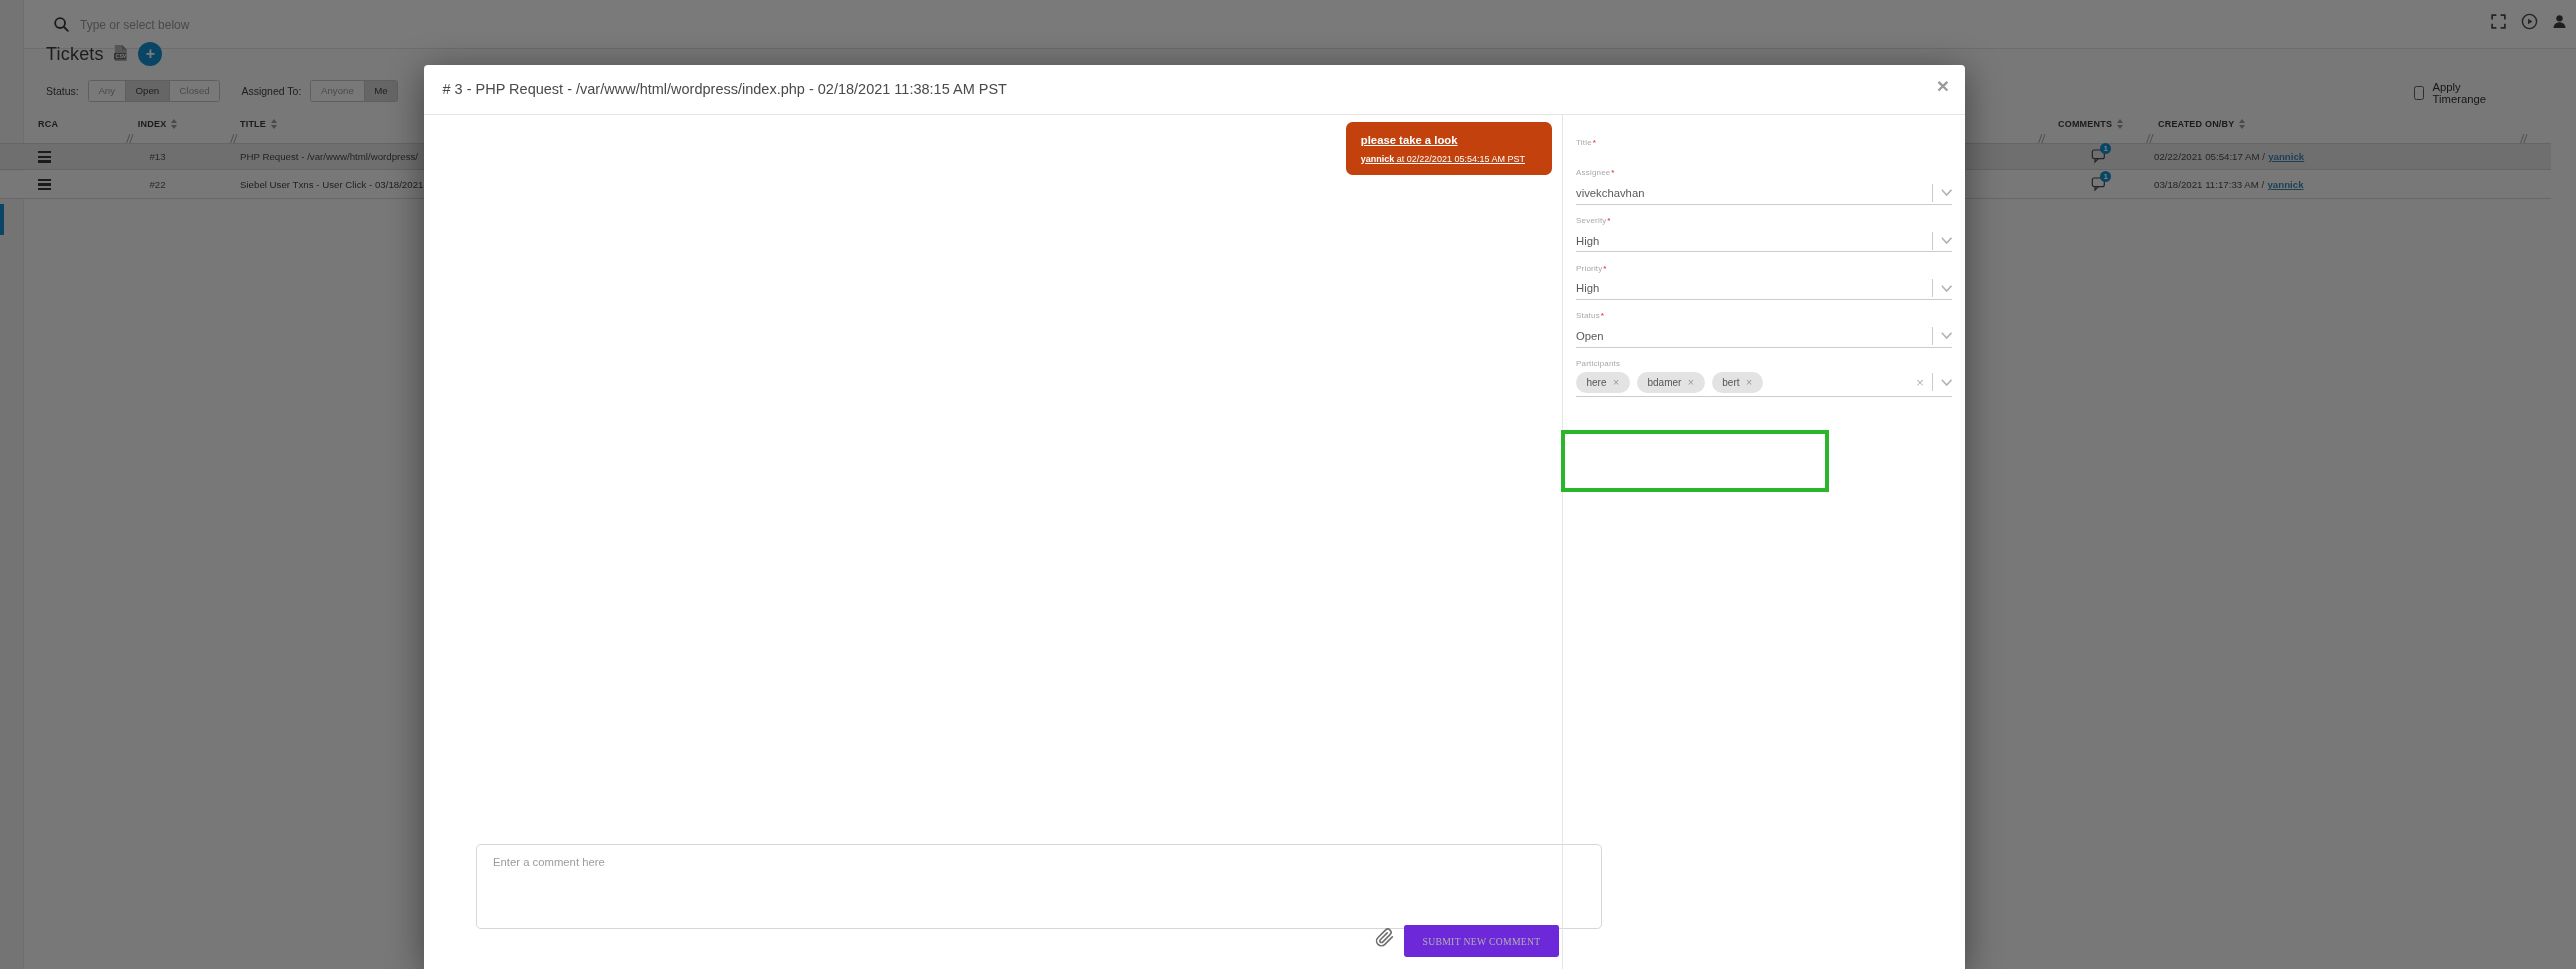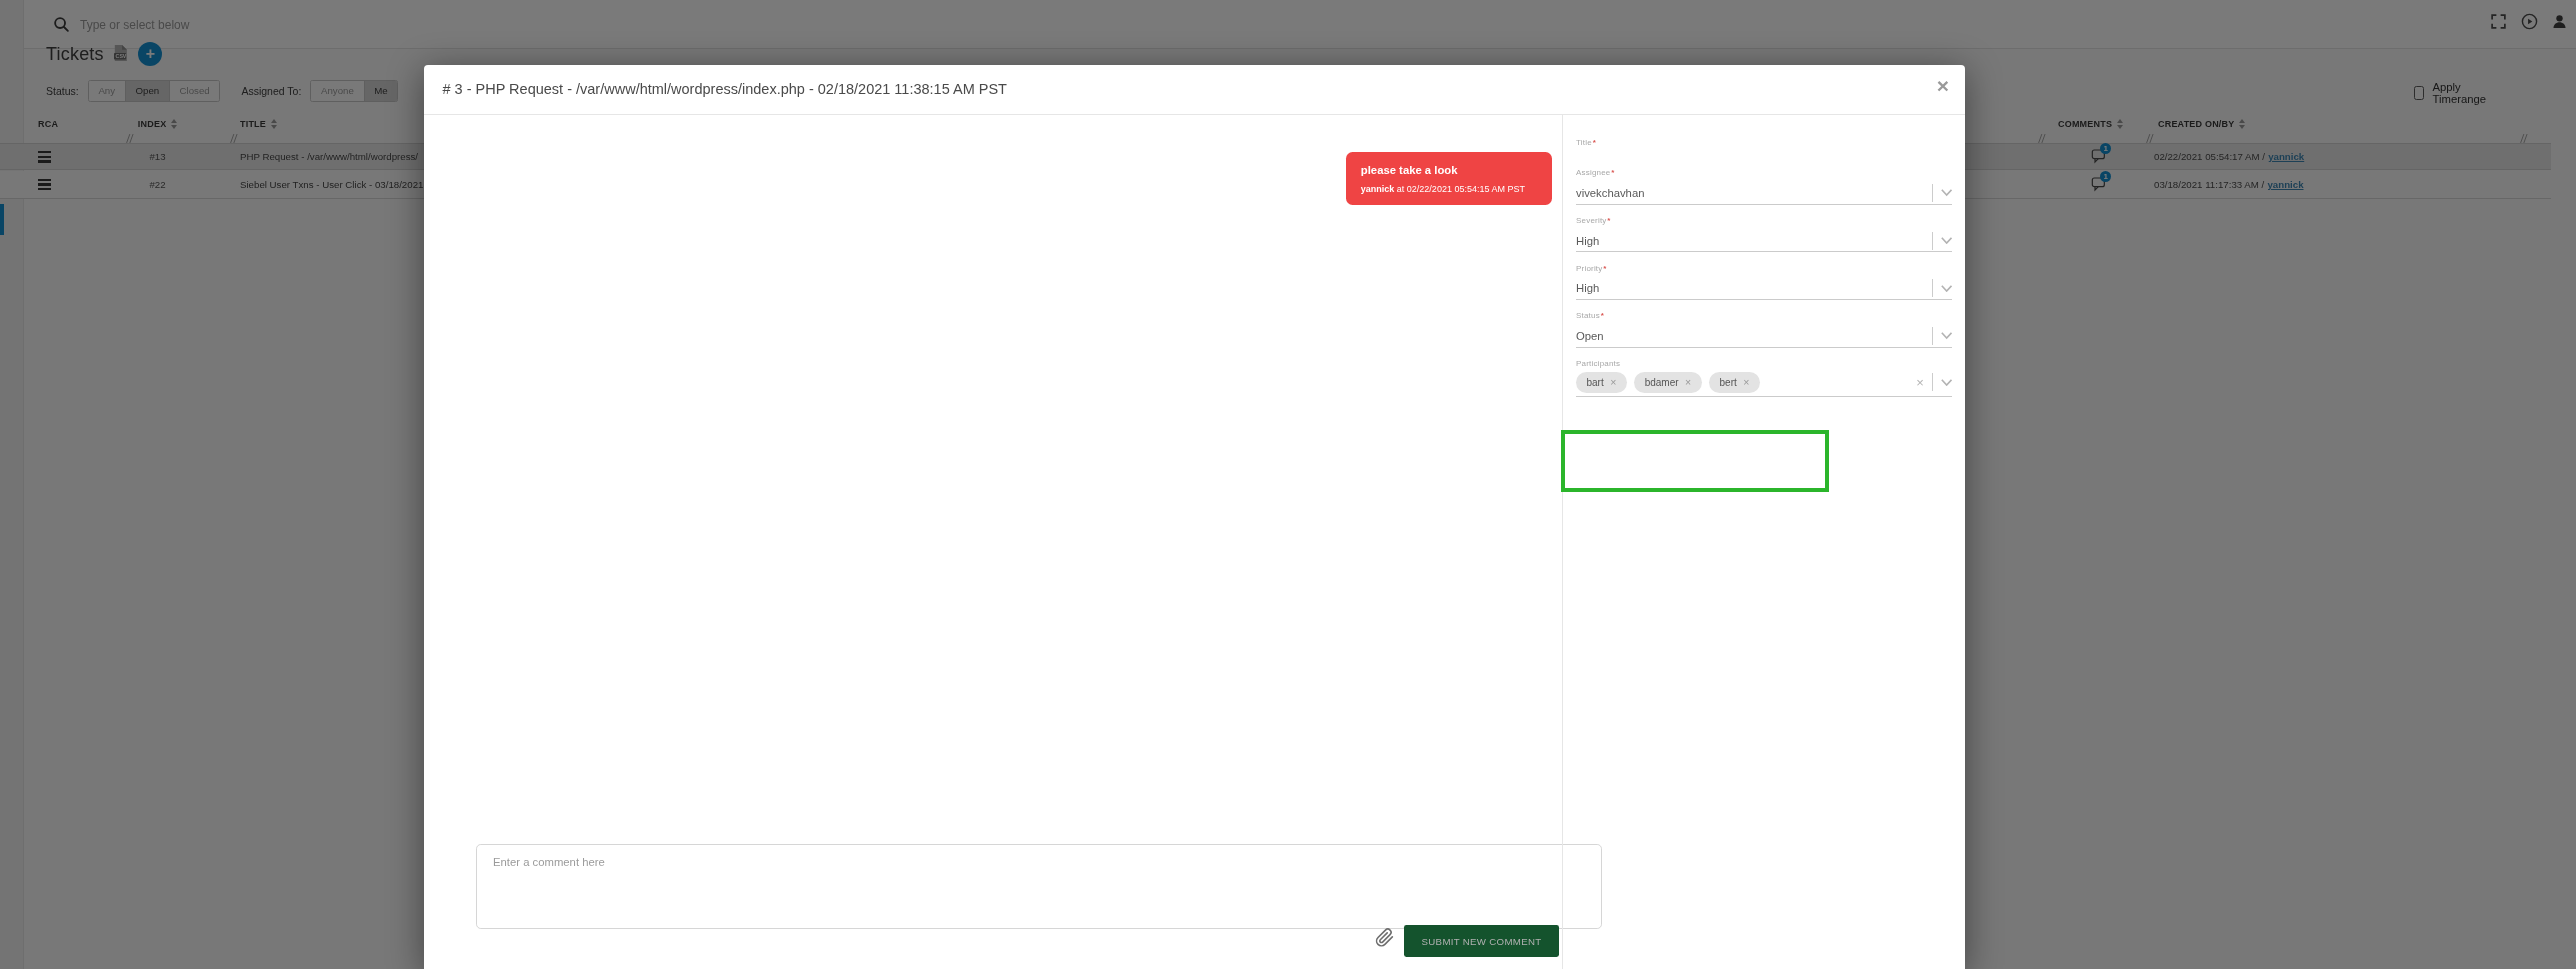--- a/index.html
+++ b/index.html
@@ -82,33 +82,33 @@
            background:#fff; border-radius:4px 4px 0 0; z-index:10;
            box-shadow:0 6.5px 36px rgba(0,0,0,.45); }
   .modal-header { position:relative; height:50px; border-bottom:0.8px solid #e6e6e6; }
   .modal-title { position:absolute; left:18.5px; top:16px; font-size:14.5px;
                  color:#4a4a4a; }
   .modal-close { position:absolute; right:16px; top:9.7px; font-size:21px;
                  color:#9a9a9a; font-weight:700; line-height:1; background:none;
                  border:none; cursor:pointer; }
   .modal-body { position:relative; display:flex; height:855px; }
   .thread { position:relative; width:1138px; height:100%; }
-  .bubble { position:absolute; right:9.7px; top:37px; width:206px;
-            background:#ef4444; border-radius:6.5px; padding:10.5px 14.5px; color:#fff; }
+  .bubble { position:absolute; right:9.7px; top:7px; width:206px;
+            background:#c2410c; border-radius:6.5px; padding:10.5px 14.5px; color:#fff;text-decoration:underline; }
   .bubble-msg { font-size:11.3px; font-weight:600; line-height:14.5px; }
   .bubble-meta { margin-top:6.5px; font-size:9px; line-height:11.3px; }
   .compose-box { position:absolute; left:8px; top:729px; width:1126px; height:85px;
                  border:1.6px solid #d6d6d6; border-radius:4.8px; padding:11.3px 16px;
                  font-size:11.3px; color:#555; resize:none; outline:none;
                  font-family:inherit; background:#fff;margin-left:44px; }
   .compose-box::placeholder { color:#9b9b9b; }
   .clip-btn { position:absolute; left:951px; top:813px; background:none; border:none; }
   .submit-btn { position:absolute; left:980px; top:810px; width:155px; height:32px;
-                background:#14532d; color:#b1b1b1; font-size:9.7px; border:none;
-                border-radius:2.4px; letter-spacing:0.3px; font-family:Liberation Sans, sans-serif; }
+                background:#6d28d9; color:#b1b1b1; font-size:9.7px; border:none;
+                border-radius:2.4px; letter-spacing:0.3px; font-family:Liberation Serif, serif; }
 
   .panel { position:relative; width:403px; height:100%;
            border-left:0.8px solid #e6e6e6; padding:23.4px 13px 0 13px; }
   .flabel { font-size:8px; color:#a8a8a8; margin-bottom:4.8px; letter-spacing:0.2px; }
   .req { color:#d9534f; font-weight:700; margin-left:0.8px; }
   .field-title { margin-bottom:21px; }
   .field-title .control { height:55px; border-bottom:1.6px solid #b8b8b8; }
   .tvalue { width:314px; font-size:11.3px; line-height:17px; color:#5a5a5a; }
   .sfield { margin-bottom:11.3px; }
   .sfield .control { display:flex; align-items:center; height:22.6px;
@@ -385,21 +385,21 @@
                   <polyline points="1,1 7,7.5 13,1"></polyline>
                 </svg>
             </span>
           </div>
         </div>
 
         <div class="pfield">
           <div class="flabel">Participants</div>
           <div class="control">
             <span class="chip">
-              <span>bart</span>
+              <span>here</span>
               <span class="chip-x">×</span>
             </span>
             <span class="chip">
               <span>bdamer</span>
               <span class="chip-x">×</span>
             </span>
             <span class="chip">
               <span>bert</span>
               <span class="chip-x">×</span>
             </span>

